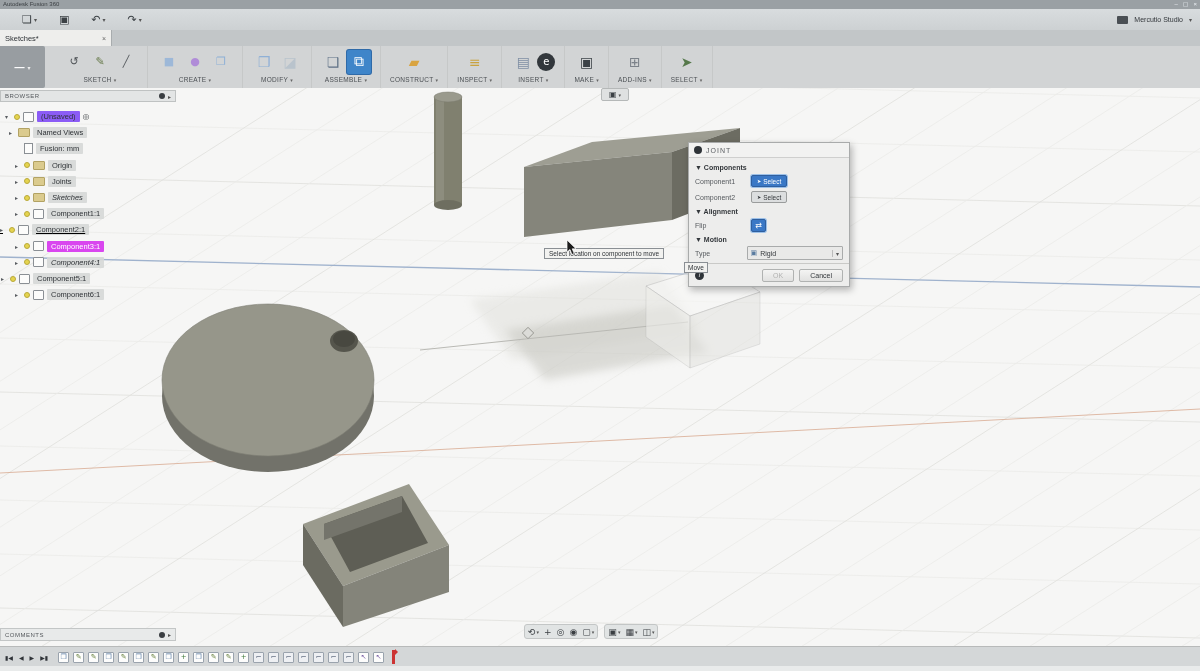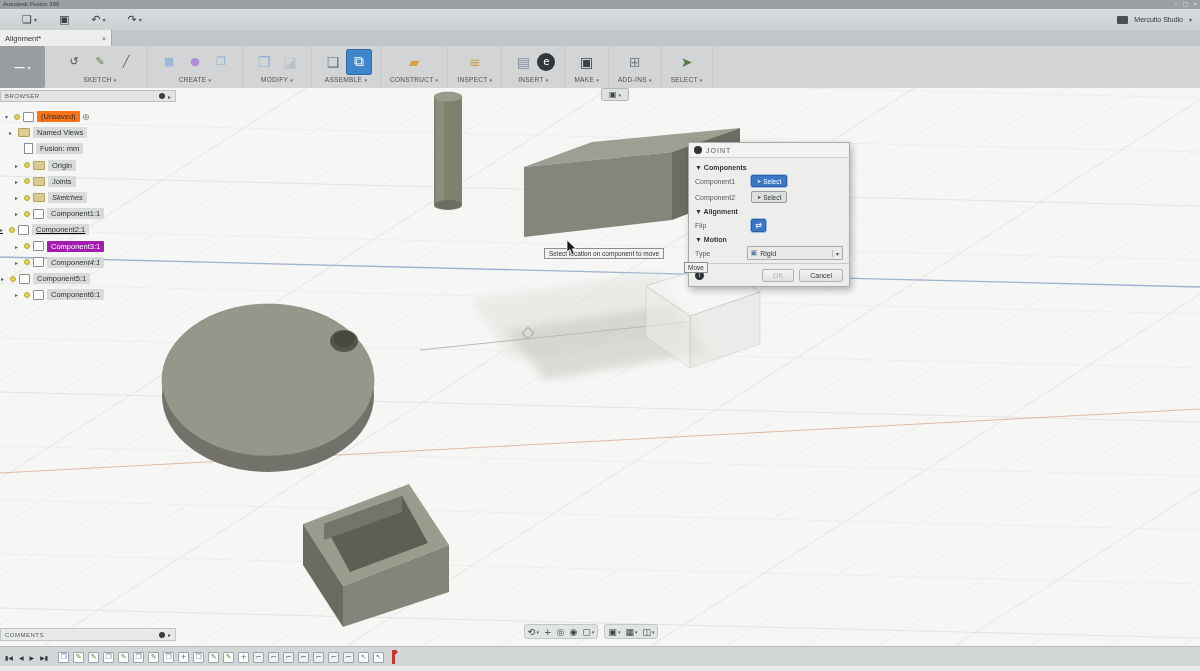--- a/index.html
+++ b/index.html
@@ -62,22 +62,22 @@
   #browser-header .bh-icons{display:flex;gap:3px;align-items:center;}
   .bh-dot{width:6px;height:6px;border-radius:50%;background:#3a3e42;}
   .bh-caret{font-size:6px;color:#555;}
   .tree-row{position:absolute;height:13px;display:flex;align-items:center;gap:3px;}
   .tr-caret{font-size:6px;color:#5a5e62;width:6px;}
   .mini-bulb{width:6px;height:6px;border-radius:50%;background:#e5d44f;border:1px solid #b9a93a;box-sizing:border-box;}
   .mini-box{width:9px;height:8px;background:#fcfcfb;border:1px solid #8a8f94;border-radius:1px;}
   .mini-folder{width:10px;height:7px;background:#dbcb8e;border:1px solid #b2a263;border-radius:1px;}
   .mini-doc{width:7px;height:9px;background:#fcfcfb;border:1px solid #8a8f94;}
   .tree-label{font-size:7.5px;color:#2e3236;background:rgba(214,216,215,.92);padding:1px 4px;border-radius:1px;white-space:nowrap;}
-  .tree-row.selected .tree-label{background:#a21caf;color:#fff;}
-  .tree-row.root .tree-label{background:#f97316;}
+  .tree-row.selected .tree-label{background:#d946ef;color:#fff;}
+  .tree-row.root .tree-label{background:#8b5cf6;}
   .tr-radio{font-size:8px;color:#44484c;line-height:8px;}
 
   
   #view-mini-btn{left:601px;top:0px;width:28px;height:13px;background:#dfe1e1;border:1px solid #b5b8b8;
     border-radius:2px;display:flex;align-items:center;justify-content:center;gap:2px;z-index:3;box-sizing:border-box;}
   #view-mini-btn .g{font-size:8px;color:#3c4145;font-family:"DejaVu Sans",sans-serif;}
   #view-mini-btn .caret{font-size:5px;color:#555;}
 
   
   #tooltip{left:544px;top:160px;background:#f2f2f0;border:1px solid #8a8f94;color:#2f3337;
@@ -177,21 +177,21 @@
       </div>
     <div id="user-area">
       <span id="comment-bubble"></span>
       <span id="user-name">Mercutio Studio</span>
       <span id="user-caret">▾</span>
     </div>
   </div>
 
   <div id="tabbar" class="abs">
     <div id="doc-tab">
-      <span class="tab-label">Alignment*</span>
+      <span class="tab-label">Sketches*</span>
       <span class="tab-close">×</span>
     </div>
   </div>
 
   <div id="toolbar" class="abs">
     <div id="workspace-box">
       <span class="dash">—</span>
       <span class="caret">▾</span>
     </div>
     <div id="tb-groups">

